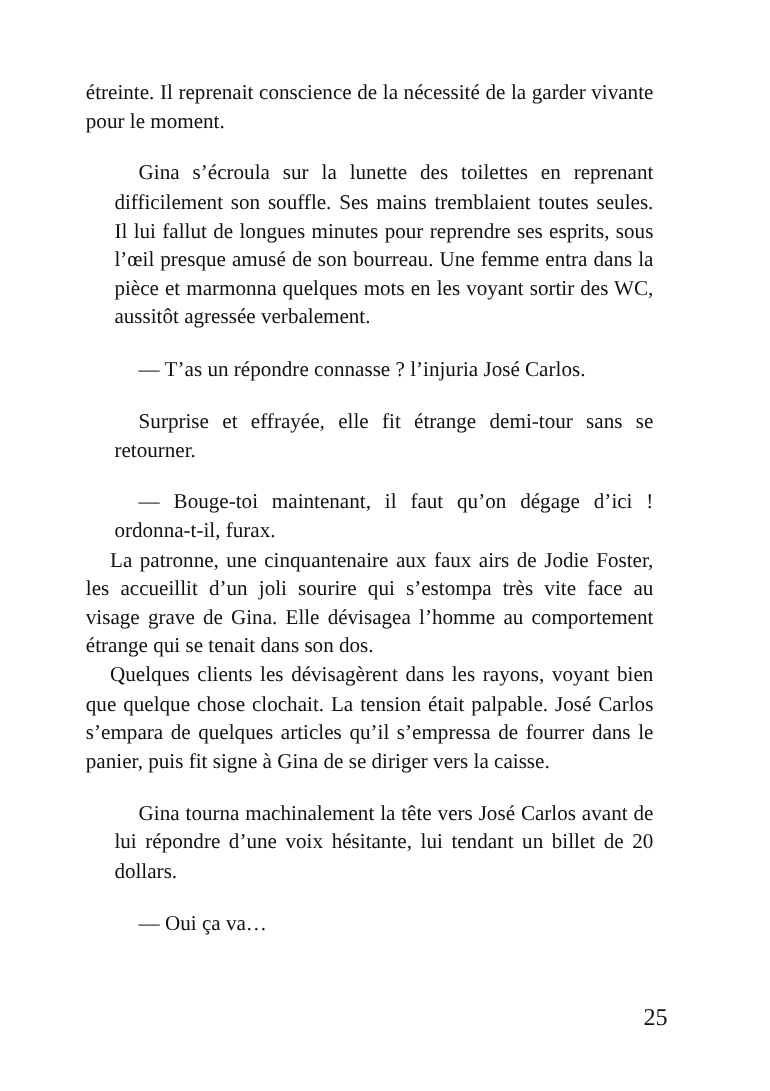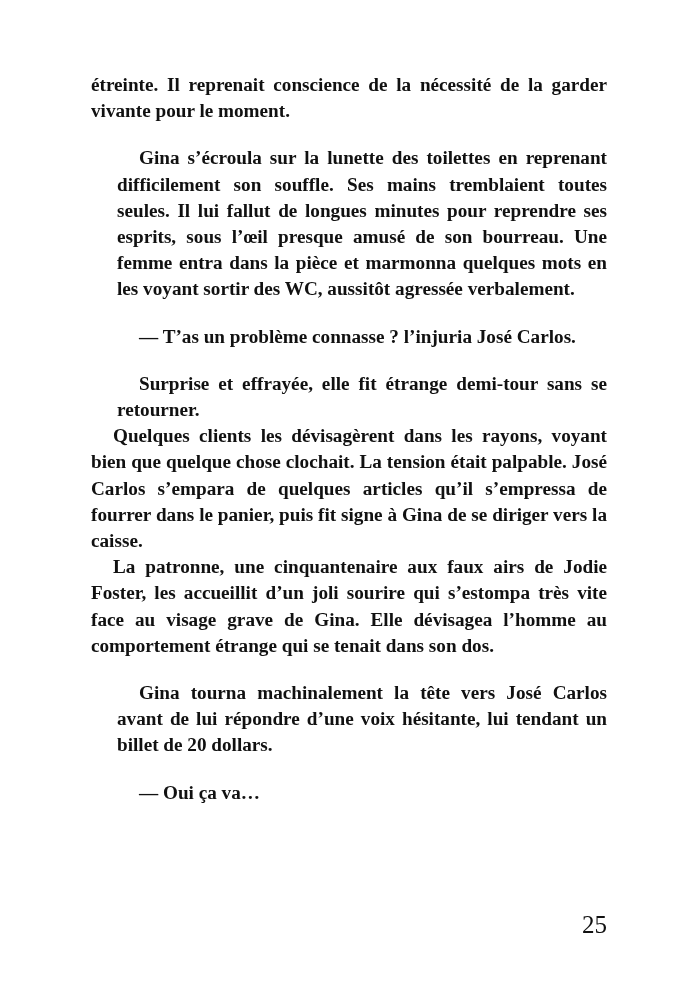--- a/index.html
+++ b/index.html
@@ -10,24 +10,23 @@
     body {
       width: 700px;
       height: 992px;
       position: relative;
       overflow: hidden;
       font-family: "Liberation Serif", "DejaVu Serif", serif;
       color: #111111;
     }
     .page {
       position: absolute;
-      left: 91px;
+      left: 78px;
       top: 72px;
       width: 516px;
-      font-weight: bold;
     }
     .para {
       margin: 0;
       font-size: 19.2px;
       line-height: 26.2px;
       text-align: justify;
       text-indent: 22px;
       hyphens: none;
     }
     .para.noindent {
@@ -37,31 +36,32 @@
       margin-top: 21px;
       margin-left: 26px;
     }
     .para.gap-sm {
       margin-top: 0;
     }
     .page-number {
       position: absolute;
       right: 93px;
       top: 912px;
-      font-size: 25px;
+      font-size: 22px;
       line-height: 26px;
     }
   </style>
 </head>
 <body>
 
 <div class="page">
   <p class="para noindent">étreinte. Il reprenait conscience de la nécessité de la garder vivante pour le moment.</p>
   <p class="para gap">Gina s’écroula sur la lunette des toilettes en reprenant difficilement son souffle. Ses mains tremblaient toutes seules. Il lui fallut de longues minutes pour reprendre ses esprits, sous l’œil presque amusé de son bourreau. Une femme entra dans la pièce et marmonna quelques mots en les voyant sortir des WC, aussitôt agressée verbalement.</p>
-  <p class="para gap">— T’as un problème connasse ? l’injuria José Carlos.</p>
+  <p class="para gap">— T’as un répondre connasse ? l’injuria José Carlos.</p>
   <p class="para gap">Surprise et effrayée, elle fit étrange demi-tour sans se retourner.</p>
+  <p class="para gap">— Bouge-toi maintenant, il faut qu’on dégage d’ici ! ordonna-t-il, furax.</p>
+  <p class="para gap-sm">La patronne, une cinquantenaire aux faux airs de Jodie Foster, les accueillit d’un joli sourire qui s’estompa très vite face au visage grave de Gina. Elle dévisagea l’homme au comportement étrange qui se tenait dans son dos.</p>
   <p class="para gap-sm">Quelques clients les dévisagèrent dans les rayons, voyant bien que quelque chose clochait. La tension était palpable. José Carlos s’empara de quelques articles qu’il s’empressa de fourrer dans le panier, puis fit signe à Gina de se diriger vers la caisse.</p>
-  <p class="para gap-sm">La patronne, une cinquantenaire aux faux airs de Jodie Foster, les accueillit d’un joli sourire qui s’estompa très vite face au visage grave de Gina. Elle dévisagea l’homme au comportement étrange qui se tenait dans son dos.</p>
   <p class="para gap">Gina tourna machinalement la tête vers José Carlos avant de lui répondre d’une voix hésitante, lui tendant un billet de 20 dollars.</p>
   <p class="para gap">— Oui ça va…</p>
 </div>
 
 <div class="page-number">25</div>
 
 </body></html>

